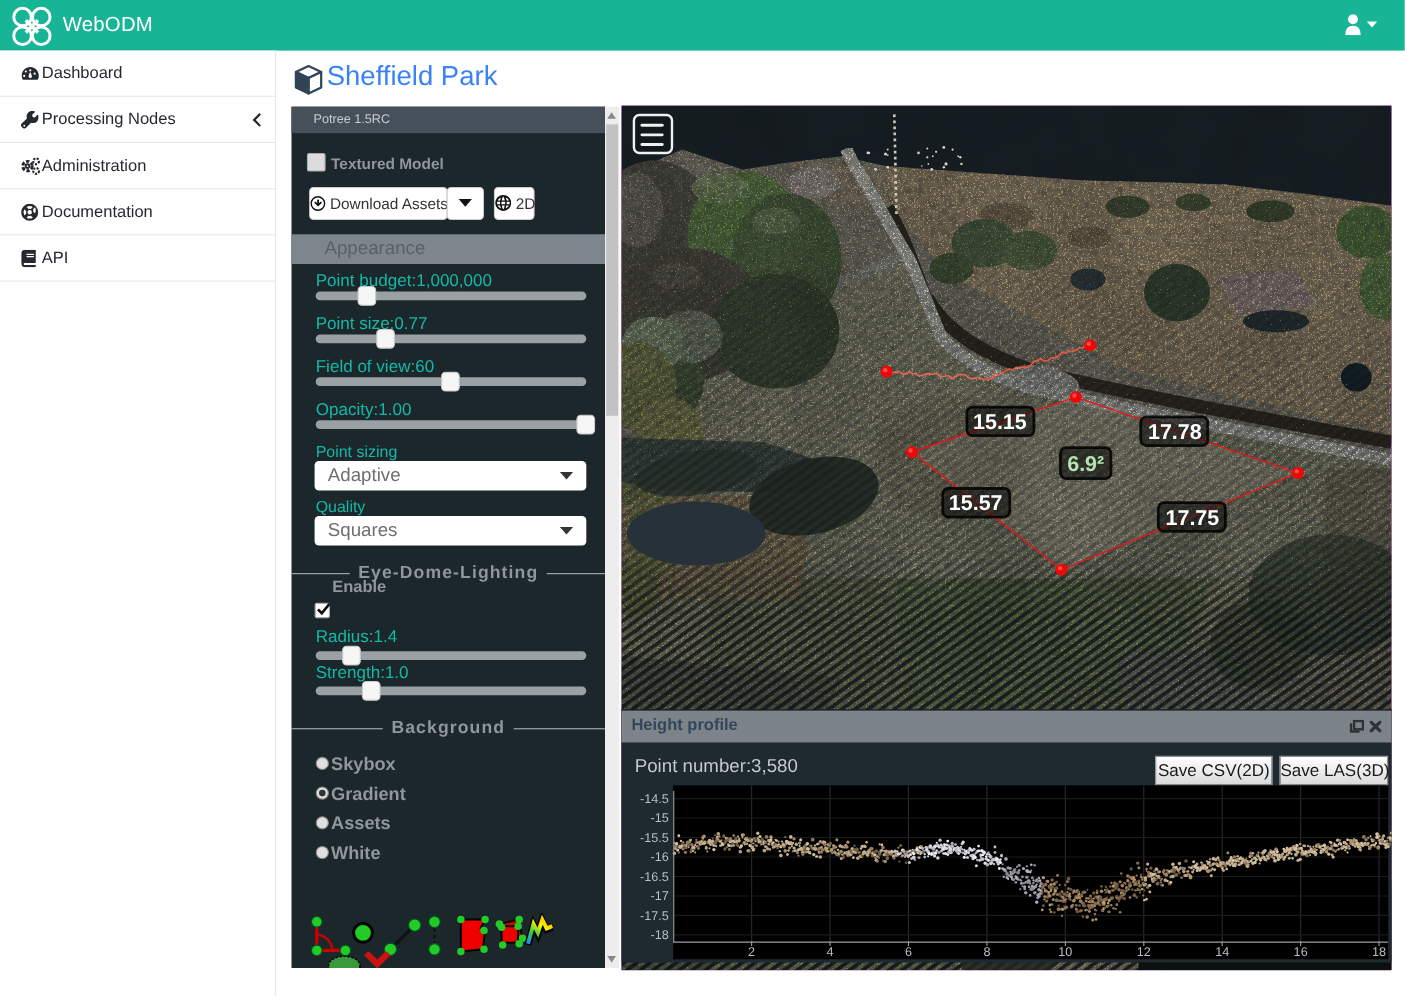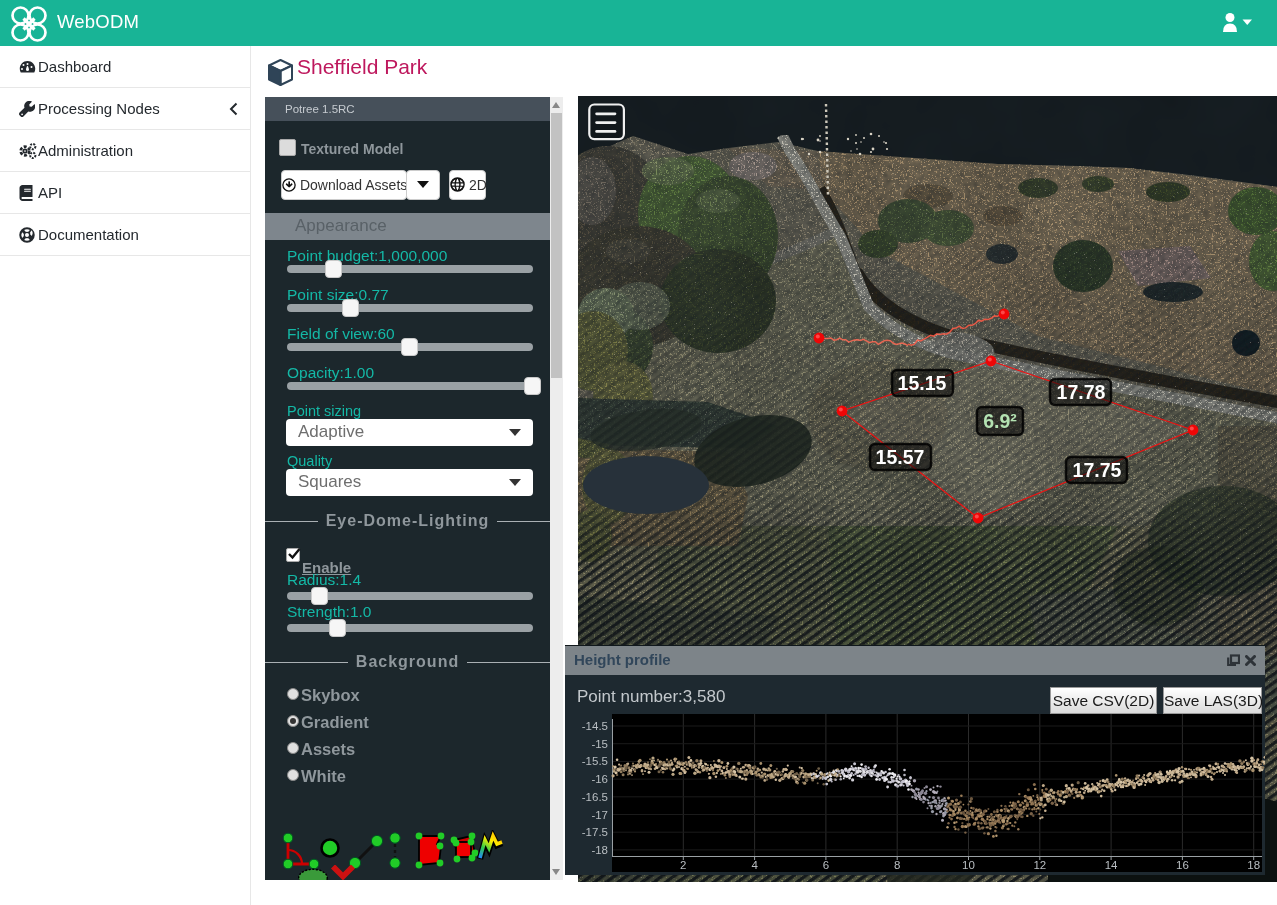--- a/index.html
+++ b/index.html
@@ -4,21 +4,21 @@
 <style>
 * { margin:0; padding:0; box-sizing:border-box; }
 html,body { width:1277px; height:905px; background:#fff; font-family:"Liberation Sans", sans-serif; overflow:hidden; }
 #navbar { position:absolute; left:0; top:0; width:1277px; height:46px; background:#18b496; }
 #navbar .brand { position:absolute; left:57px; top:11px; color:#fff; font-size:18.5px; font-weight:500; letter-spacing:0.2px; }
 #logo { position:absolute; left:7px; top:2px; }
 #usr { position:absolute; right:24px; top:13px; }
 #sidebar { position:absolute; left:0; top:46px; width:251px; height:859px; background:#fff; border-right:1px solid #e7e7e7; }
 .mitem { position:relative; height:42px; border-bottom:1px solid #e7e7e7; color:#24292e; font-size:15px; line-height:42px; padding-left:38px; }
 .mitem svg { position:absolute; left:19px; top:13px; }
-#title { position:absolute; left:297px; top:55px; color:#be185d; font-size:21px; font-weight:400; }
+#title { position:absolute; left:297px; top:55px; color:#3b82f6; font-size:25px; font-weight:400; }
 #cube { position:absolute; left:267px; top:58px; }
 #panel { position:absolute; left:265px; top:97px; width:285px; height:783px; background:#1c272c; color:#8f979c; }
 #panel .ab { position:absolute; }
 #phead { position:absolute; left:0; top:0; width:285px; height:24px; background:#46505a; color:#c6cbd0; font-size:11.5px; line-height:24px; padding-left:20px; }
 .seclabel { position:absolute; left:0; width:285px; height:27px; background:#7e868d; color:#596167; font-size:17px; line-height:26px; padding-left:30px; }
 .ck { position:absolute; width:17px; height:17px; background:#dcdcdc; border:1px solid #aaa; border-radius:2px; }
 .blab { font-weight:bold; color:#8f979c; font-size:15px; }
 .btn { position:absolute; background:#fff; border:1px solid #ccc; border-radius:4px; color:#333; font-size:14px; line-height:28px; text-align:center; white-space:nowrap; }
 .slab { position:absolute; color:#14b8a6; font-size:15.5px; white-space:nowrap; }
 .track { position:absolute; left:22px; width:246px; height:8px; background:#9aa1a5; border-radius:4px; }
@@ -26,21 +26,21 @@
 .dd { position:absolute; left:21px; width:247px; height:27px; background:#fff; border-radius:4px; color:#6e6e6e; font-size:17px; line-height:26px; padding-left:12px; }
 .dd:after { content:""; position:absolute; right:12px; top:10px; border-left:6.5px solid transparent; border-right:6.5px solid transparent; border-top:7.5px solid #333; }
 .legend { position:absolute; left:0; width:285px; text-align:center; color:#8f979c; font-size:16px; font-weight:bold; letter-spacing:1px; }
 .legend:before { content:""; position:absolute; left:0; right:0; top:9px; border-top:1px solid #aab0b4; }
 .legend span { position:relative; background:#1c272c; padding:0 8px; }
 .radio { position:absolute; width:12px; height:12px; border-radius:50%; background:#e0e0e0; border:1px solid #888; }
 .rlab { position:absolute; font-weight:bold; color:#8f979c; font-size:16.5px; }
 #sb { position:absolute; left:550px; top:97px; width:13px; height:783px; background:#ededed; }
 #sb .th { position:absolute; left:1px; top:16px; width:11px; height:265px; background:#c2c2c2; }
 #sb .ar { position:absolute; left:2px; width:0; height:0; border-left:4.5px solid transparent; border-right:4.5px solid transparent; }
-#viewer { position:absolute; left:565px; top:96px; width:700px; height:786px; background:#a21caf;margin-left:13px; }
+#viewer { position:absolute; left:565px; top:96px; width:700px; height:786px; background:#a21caf; }
 #profile { position:absolute; left:565px; top:645px; width:700px; height:230px; background:#1e2930; border-top:1px solid #10181c; }
 #ptitle { height:29px; background:#7d8489; color:#31465a; font-weight:bold; font-size:15px; line-height:28px; padding-left:9px; }
 .savebtn { position:absolute; top:12px; height:27px; background:linear-gradient(#ffffff,#dadada); border:1px solid #999; color:#1a1a1a; font-size:15.5px; line-height:25px; white-space:nowrap; }
 </style>
 </head>
 <body>
 <div id="navbar">
   <svg id="logo" width="42" height="42" viewBox="0 0 42 42">
     <g fill="none" stroke="#fff" stroke-width="2.7">
       <circle cx="13.5" cy="13.5" r="8"></circle>
@@ -67,26 +67,26 @@
         <path d="M7.5 1.5 L2 7 L7.5 12.5" stroke="#24292e" stroke-width="2" fill="none"></path>
       </svg></div>
   <div class="mitem"><svg width="18" height="16" viewBox="0 0 18 16">
 <g fill="none" stroke="#24292e">
           <circle cx="6" cy="8" r="4.3" stroke-width="2.7" stroke-dasharray="3 1.6"></circle>
           <circle cx="6" cy="8" r="1.7" stroke-width="1.7"></circle>
 <circle cx="13.8" cy="3.6" r="2.6" stroke-width="2" stroke-dasharray="1.9 1.2"></circle>
 <circle cx="13.8" cy="12.4" r="2.6" stroke-width="2" stroke-dasharray="1.9 1.2"></circle>
         </g>
       </svg>Administration</div>
+  <div class="mitem"><svg width="16" height="16" viewBox="0 0 512 512" fill="#24292e">
+        <path d="M256 8a248 248 0 100 496 248 248 0 000-496zm0 66c34 0 65 9 92 25l-58 58a104 104 0 00-68 0l-58-58c27-16 58-25 92-25zM99 164l58 58a104 104 0 000 68l-58 58a181 181 0 010-184zm157 274c-34 0-65-9-92-25l58-58c22 8 46 8 68 0l58 58c-27 16-58 25-92 25zm0-118a64 64 0 110-128 64 64 0 010 128zm157-30l-58-58c8-22 8-46 0-68l58-58a181 181 0 010 184z"></path>
+      </svg>Documentation</div>
   <div class="mitem"><svg width="15" height="16" viewBox="0 0 448 512" fill="#24292e">
         <path d="M96 0C43 0 0 43 0 96v320c0 53 43 96 96 96h320v-64H96c-18 0-32-14-32-32s14-32 32-32h320V0H96zm64 120h192c9 0 16 7 16 16s-7 16-16 16H160c-9 0-16-7-16-16s7-16 16-16zm0 64h192c9 0 16 7 16 16s-7 16-16 16H160c-9 0-16-7-16-16s7-16 16-16z"></path>
       </svg>API</div>
-  <div class="mitem"><svg width="16" height="16" viewBox="0 0 512 512" fill="#24292e">
-        <path d="M256 8a248 248 0 100 496 248 248 0 000-496zm0 66c34 0 65 9 92 25l-58 58a104 104 0 00-68 0l-58-58c27-16 58-25 92-25zM99 164l58 58a104 104 0 000 68l-58 58a181 181 0 010-184zm157 274c-34 0-65-9-92-25l58-58c22 8 46 8 68 0l58 58c-27 16-58 25-92 25zm0-118a64 64 0 110-128 64 64 0 010 128zm157-30l-58-58c8-22 8-46 0-68l58-58a181 181 0 010 184z"></path>
-      </svg>Documentation</div>
 </div>
 <svg id="cube" width="27" height="29" viewBox="0 0 27 29">
 <g stroke="#2f4457" stroke-width="2" stroke-linejoin="round">
 <path d="M13.5 2 L25 7.5 L13.5 13 L2 7.5 Z" fill="#fff"></path>
 <path d="M25 7.5 L25 21.5 L13.5 27 L13.5 13 Z" fill="#fff"></path>
 <path d="M2 7.5 L13.5 13 L13.5 27 L2 21.5 Z" fill="#2f4457"></path>
 </g>
   </svg>
 <div id="title">Sheffield Park</div>
 
@@ -120,21 +120,21 @@
     </div>
   <span class="slab" style="left:22px; top:306px; font-size:14.5px;">Point sizing</span>
   <div class="dd" style="top:322px;">Adaptive</div>
   <span class="slab" style="left:22px; top:356px; font-size:14.5px;">Quality</span>
   <div class="dd" style="top:372px;">Squares</div>
   <div class="legend" style="top:415px;"><span>Eye-Dome-Lighting</span></div>
   <span class="ck" style="left:21px; top:451px; width:14px; height:14px; background:#fff;"></span>
   <svg class="ab" style="left:21px; top:449px;" width="16" height="16" viewBox="0 0 16 16">
       <path d="M3 8 l3.5 3.5 L13.5 3" stroke="#111" stroke-width="2.4" fill="none"></path>
     </svg>
-  <span class="blab ab" style="left:37px; top:462px;text-decoration:underline;">Enable</span>
+  <span class="blab ab" style="left:37px; top:428px;">Enable</span>
   <span class="slab" style="left:22px; top:474px;">Radius:1.4</span>
   <div class="track" style="top:495px;">
       <div class="thumb" style="left:24px;"></div>
     </div>
   <span class="slab" style="left:22px; top:506px;">Strength:1.0</span>
   <div class="track" style="top:527px;">
       <div class="thumb" style="left:42px;"></div>
     </div>
   <div class="legend" style="top:556px;"><span>Background</span></div>
   <span class="radio" style="left:22px; top:591px;"></span>

